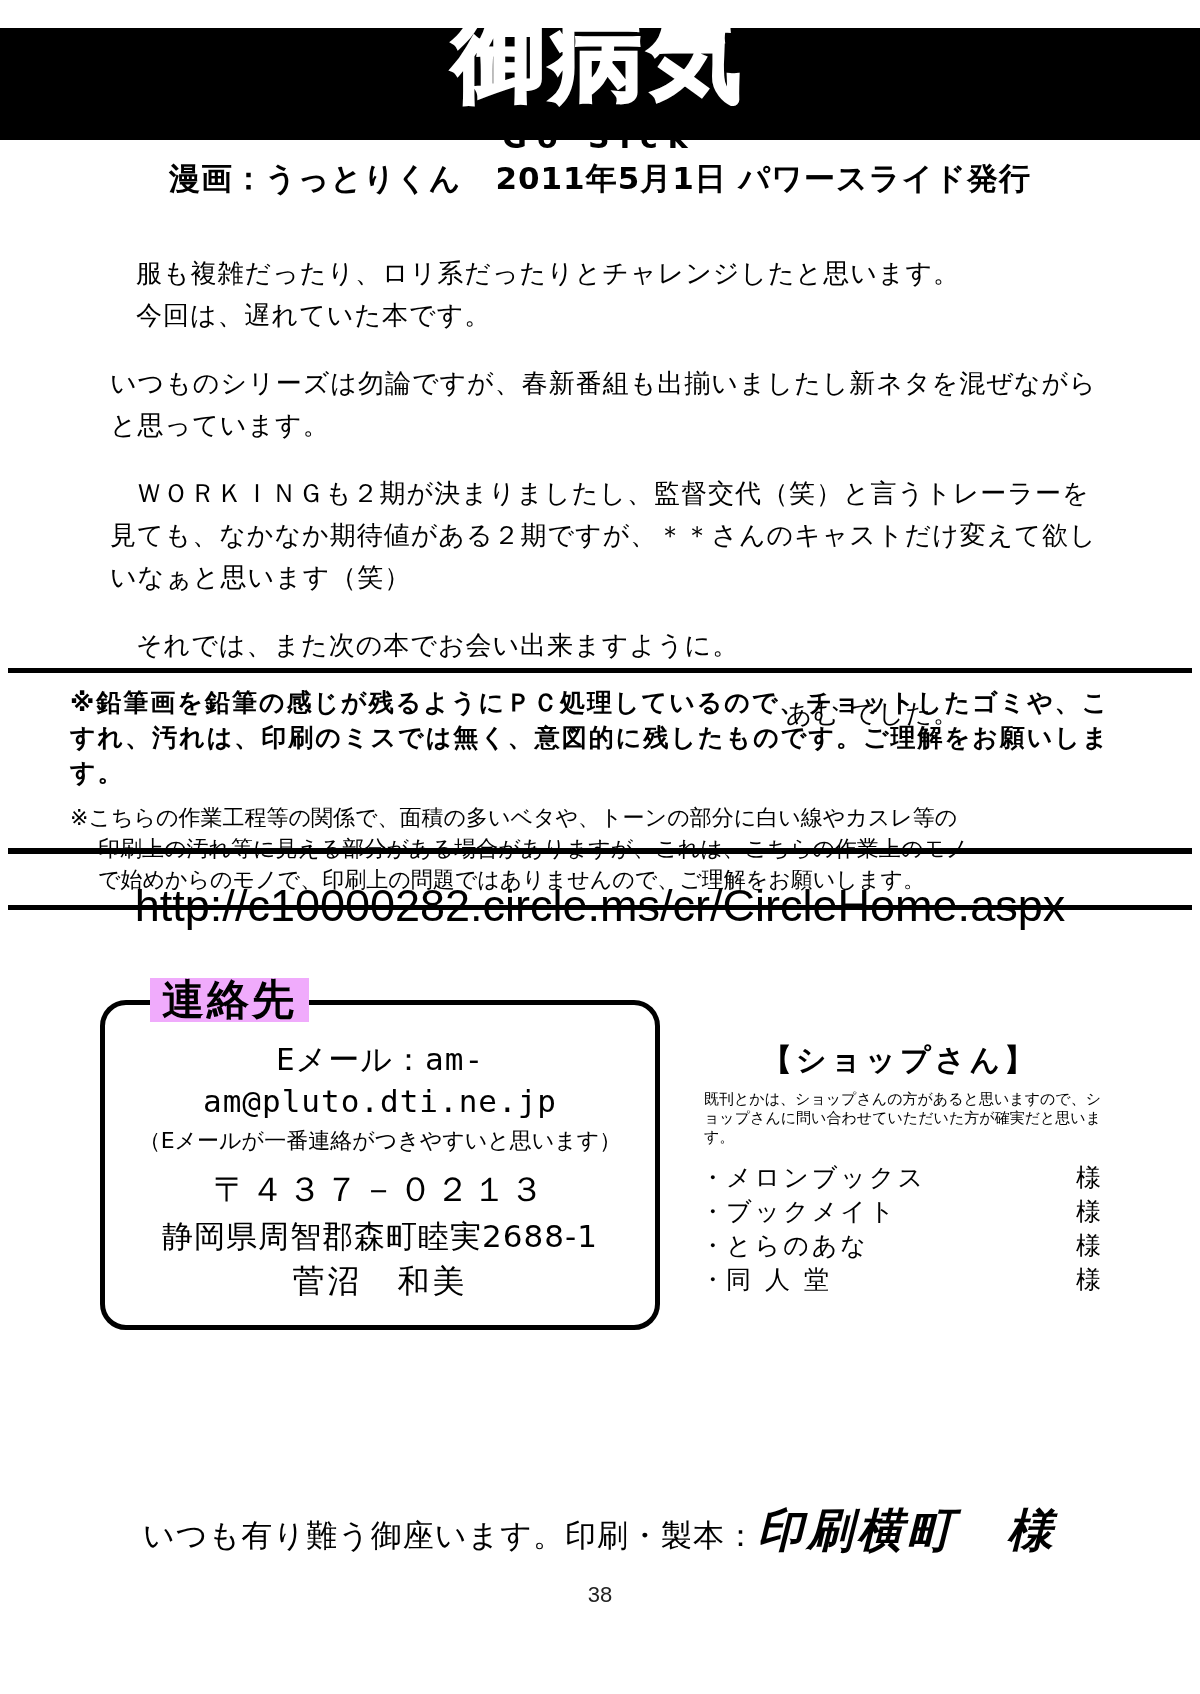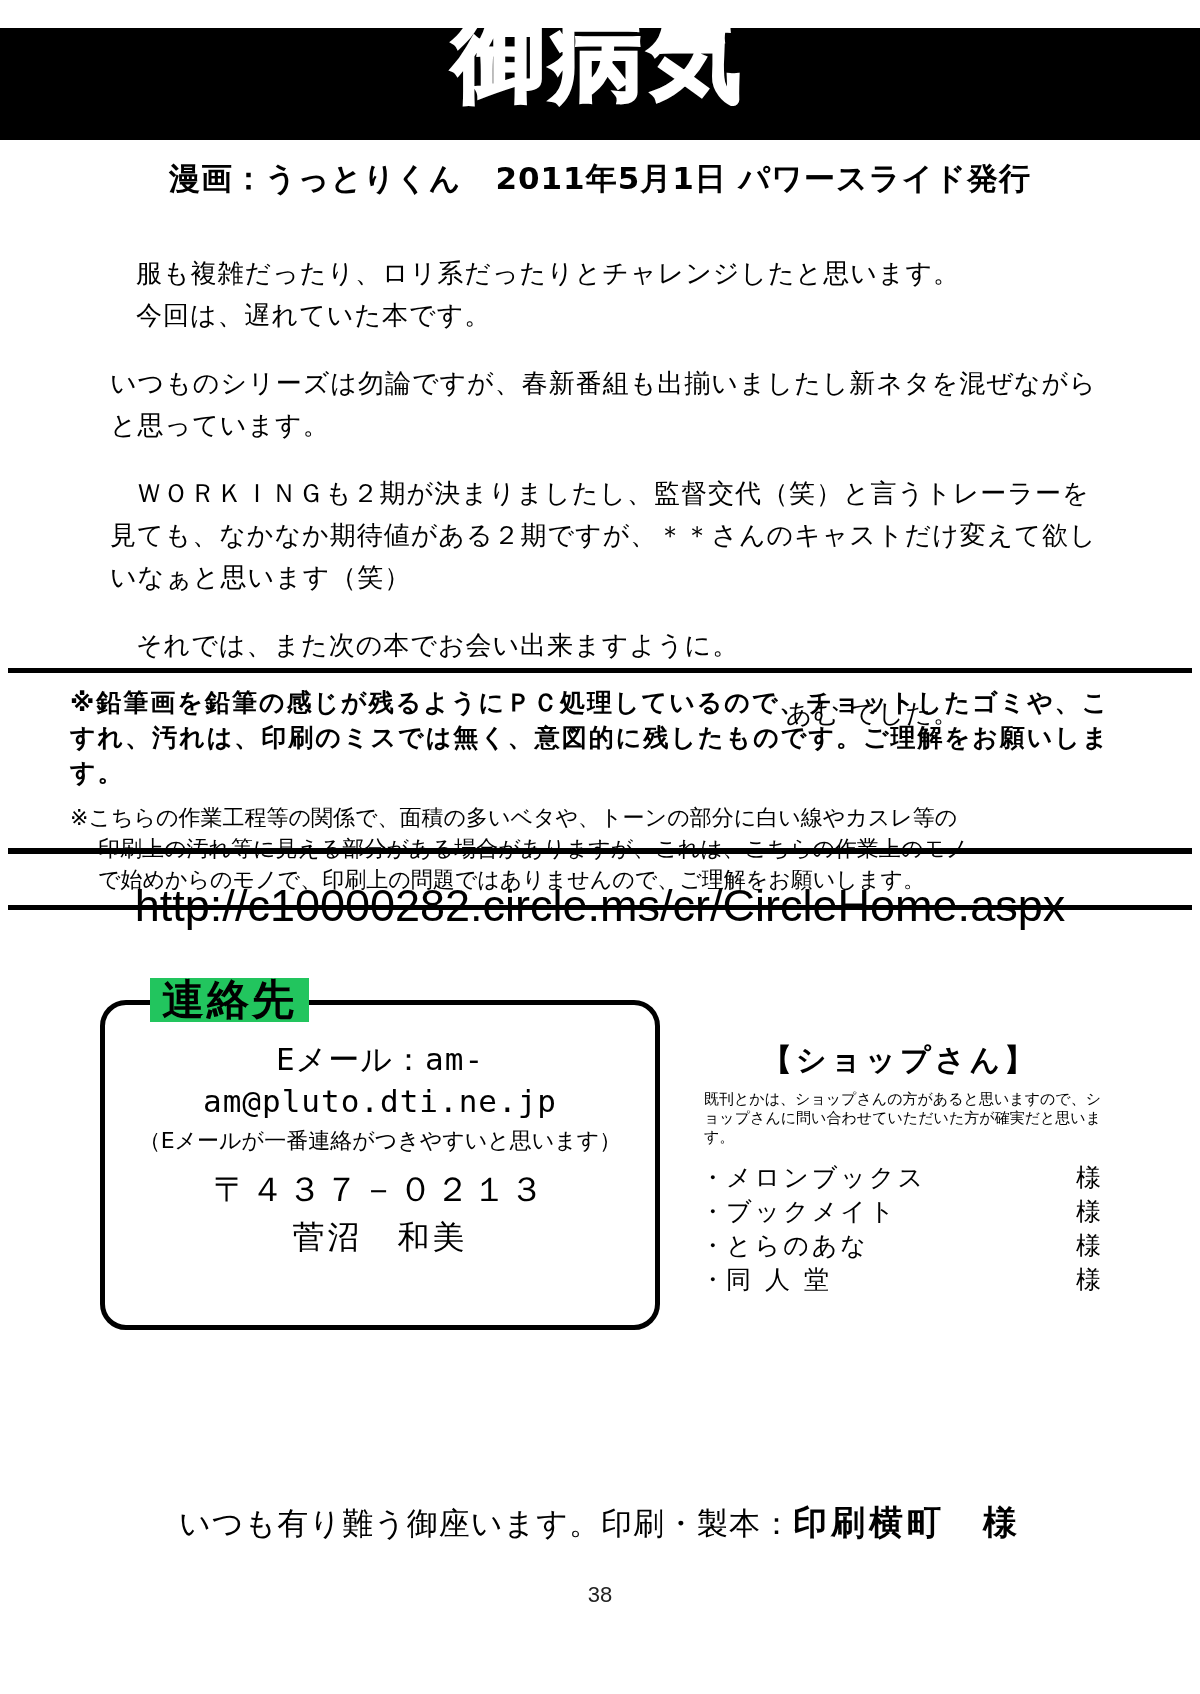--- a/index.html
+++ b/index.html
@@ -42,21 +42,21 @@
     font-size: 92px;
     font-weight: bold;
     line-height: 100px;
     color: #ffffff;
     letter-spacing: 6px;
     -webkit-text-stroke: 3px #ffffff;
   }
   .title-sub {
     position: absolute;
     left: 0;
-    top: 112px;
+    top: 120px;
     width: 1200px;
     text-align: center;
     font-family: "DejaVu Sans", sans-serif;
     font-size: 30px;
     font-weight: bold;
     letter-spacing: 10px;
     color: #000000;
   }
 
   
@@ -160,21 +160,21 @@
     width: 560px;
     height: 330px;
     border: 5px solid #000;
     border-radius: 26px;
     box-sizing: border-box;
   }
   .contact-title {
     position: absolute;
     left: 150px;
     top: 978px;
-    background: #22c55e;
+    background: #f0abfc;
     padding: 0 12px;
     font-size: 42px;
     font-weight: bold;
     letter-spacing: 3px;
     line-height: 44px;
   }
   .contact-inner {
     position: absolute;
     left: 100px;
     top: 1038px;
@@ -261,23 +261,24 @@
     top: 1500px;
     width: 1200px;
     text-align: center;
     white-space: nowrap;
   }
   .thanks .t-small {
     font-size: 31px;
     letter-spacing: 1px;
   }
   .thanks .t-big {
-    font-size: 34px;
+    font-size: 46px;
     font-weight: bold;
     letter-spacing: 4px;
+    font-style: italic;
   }
 
   .page-number {
     position: absolute;
     left: 0;
     top: 1582px;
     width: 1200px;
     text-align: center;
     font-family: Liberation Sans, sans-serif;
     font-size: 22px;
@@ -317,20 +318,21 @@
   <div class="rule-under"></div>
 
   <div class="url">http://c10000282.circle.ms/cr/CircleHome.aspx</div>
 
   <div class="contact-box"></div>
   <div class="contact-title">連絡先</div>
   <div class="contact-inner">
     <div class="contact-email">Eメール：am-am@pluto.dti.ne.jp</div>
     <div class="contact-note">（Eメールが一番連絡がつきやすいと思います）</div>
     <div class="contact-zip">〒４３７－０２１３</div>
+    <div class="contact-addr">静岡県周智郡森町睦実2688-1</div>
     <div class="contact-name">菅沼　和美</div>
   </div>
 
   <div class="shops">
     <div class="shops-title">【ショップさん】</div>
     <div class="shops-note">既刊とかは、ショップさんの方があると思いますので、ショップさんに問い合わせていただいた方が確実だと思います。</div>
     <ul class="shops-list">
       <li>
         <span class="bullet">・</span>
         <span class="nm">メロンブックス</span>

